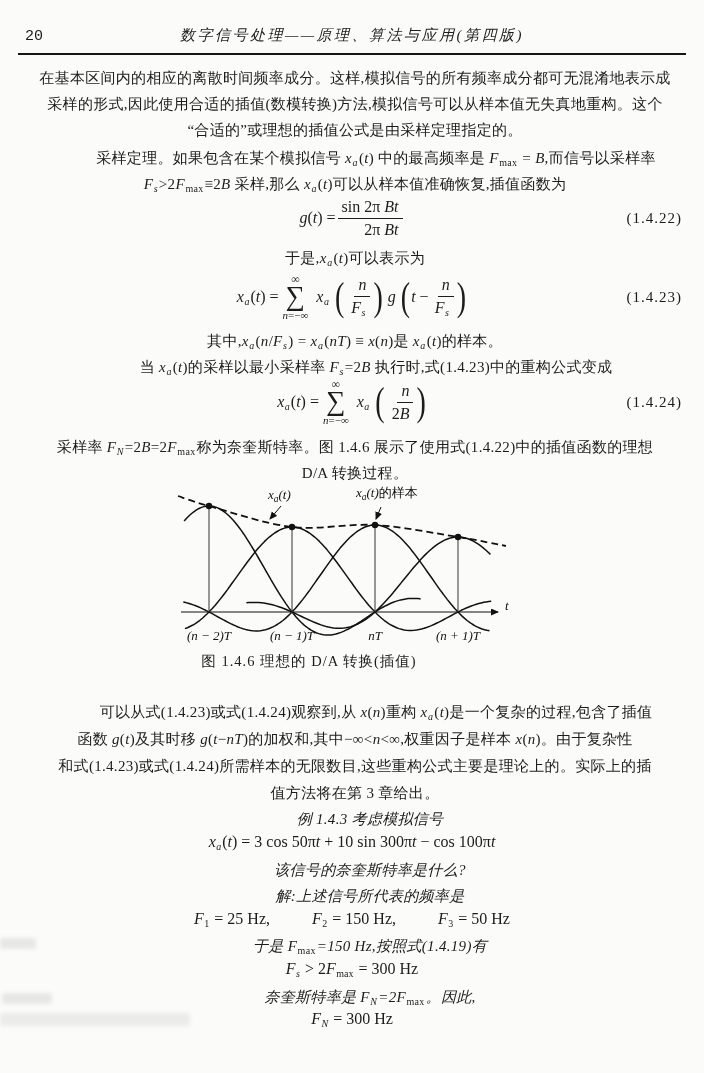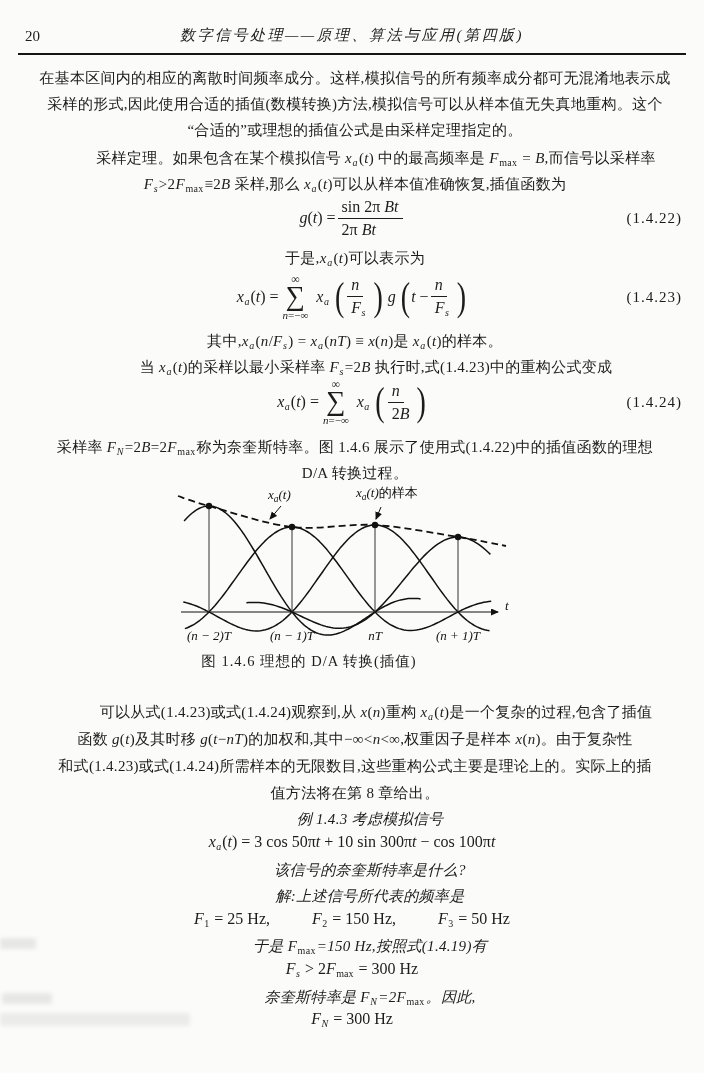--- a/index.html
+++ b/index.html
@@ -3,41 +3,41 @@
 <meta charset="utf-8">
 <style>
   html,body{margin:0;padding:0;}
   body{
     width:704px;height:1073px;position:relative;overflow:hidden;
     background:#fbfbf9;color:#1c1c1c;
     font-family:"Liberation Serif","DejaVu Serif",serif;
   }
   .abs{position:absolute;}
   
-  .pagenum{left:25px;top:28px;font-size:15px;font-family:Liberation Serif, serif;}
+  .pagenum{left:25px;top:28px;font-size:15px;font-family:Liberation Mono, monospace;}
   .htitle{left:0;top:26px;width:704px;text-align:center;font-size:15px;
           font-style:italic;letter-spacing:2.5px;}
   .hrule{left:18px;top:53px;width:668px;height:2px;background:#151515;}
   
   .line{position:absolute;left:22px;width:666px;font-size:15px;line-height:20px;
         letter-spacing:.3px;white-space:nowrap;text-align:center;}
   .ind21{padding-left:21px;}
   .ind15{padding-left:15px;}
   .kai{font-style:italic;}
   .bseg{font-weight:normal;font-style:inherit;}
   .mi{font-style:italic;font-family:"Liberation Serif","DejaVu Serif",serif;}
   .msub{font-style:italic;font-size:10px;vertical-align:-3px;margin:0 1px 0 .5px;}
   .msub.mup{font-style:normal;margin-top:22px;}
   .gap{display:inline-block;}
   
   .eq{position:absolute;left:0;width:704px;display:flex;align-items:center;
       justify-content:center;font-size:16px;}
   .erow{display:inline-block;white-space:nowrap;}
   .sp{margin:0 4px;}
-  .frac{display:inline-flex;flex-direction:column;align-items:flex-start;margin:0 2px;
+  .frac{display:inline-flex;flex-direction:column;align-items:flex-end;margin:0 2px;
         line-height:1.25;}
   .frac .num{padding:0 4px 1px;border-bottom:1.4px solid #1c1c1c;white-space:nowrap;}
   .frac .den{padding:1px 4px 0;white-space:nowrap;}
   .sum{display:inline-flex;flex-direction:column;align-items:center;line-height:1;
        margin:0 4px;}
   .sum .stop{font-size:12px;margin-bottom:-1px;}
   .sum .ssym{font-size:27px;line-height:.95;}
   .sum .sbot{font-size:11px;margin-top:0;}
   .bigp{font-size:28px;line-height:1;display:inline-block;transform:scaleY(1.45);
         margin:0 1px;font-weight:300;}
@@ -160,21 +160,21 @@
     <text x="227" y="158" text-anchor="middle" class="fig-tick">nT</text>
     <line x1="310" y1="130" x2="310" y2="55" stroke="#333" stroke-width="1"></line>
     <circle cx="310" cy="55" r="3.2" fill="#111"></circle>
     <text x="310" y="158" text-anchor="middle" class="fig-tick">(n + 1)T</text>
   </svg>
 <div class="abs caption">图 1.4.6  理想的 D/A 转换(插值)</div>
 
 <div class="line ind21" style="top:702px">可以从式(1.4.23)或式(1.4.24)观察到,从 <span class="mi">x</span>(<span class="mi">n</span>)重构 <span class="mi">x</span><span class="msub">a</span>(<span class="mi">t</span>)是一个复杂的过程,包含了插值</div>
 <div class="line" style="top:729px">函数 <span class="mi">g</span>(<span class="mi">t</span>)及其时移 <span class="mi">g</span>(<span class="mi">t</span>−<span class="mi">nT</span>)的加权和,其中−∞&lt;<span class="mi">n</span>&lt;∞,权重因子是样本 <span class="mi">x</span>(<span class="mi">n</span>)。由于复杂性</div>
 <div class="line" style="top:756px">和式(1.4.23)或式(1.4.24)所需样本的无限数目,这些重构公式主要是理论上的。实际上的插</div>
-<div class="line" style="top:783px">值方法将在第 8 章给出。</div>
+<div class="line" style="top:783px">值方法将在第 3 章给出。</div>
 
 <div class="line ind15 kai" style="top:809px"><span class="bseg">例 1.4.3</span>  考虑模拟信号</div>
 <div class="ceq" style="top:833px">
   <span class="erow"><span class="mi">x</span><span class="msub">a</span>(<span class="mi">t</span>) = 3 cos 50π<span class="mi">t</span> + 10 sin 300π<span class="mi">t</span> − cos 100π<span class="mi">t</span></span>
 </div>
 <div class="line ind15 kai" style="top:860px">该信号的奈奎斯特率是什么?</div>
 <div class="line ind15 kai" style="top:886px"><span class="bseg">解:</span>上述信号所代表的频率是</div>
 <div class="ceq" style="top:910px">
   <span class="erow"><span class="mi">F</span><span class="msub mup">1</span> = 25 Hz,<span class="gap" style="width: 42px;"></span><span class="mi">F</span><span class="msub mup">2</span> = 150 Hz,<span class="gap" style="width: 42px;"></span><span class="mi">F</span><span class="msub mup">3</span> = 50 Hz</span>
 </div>

